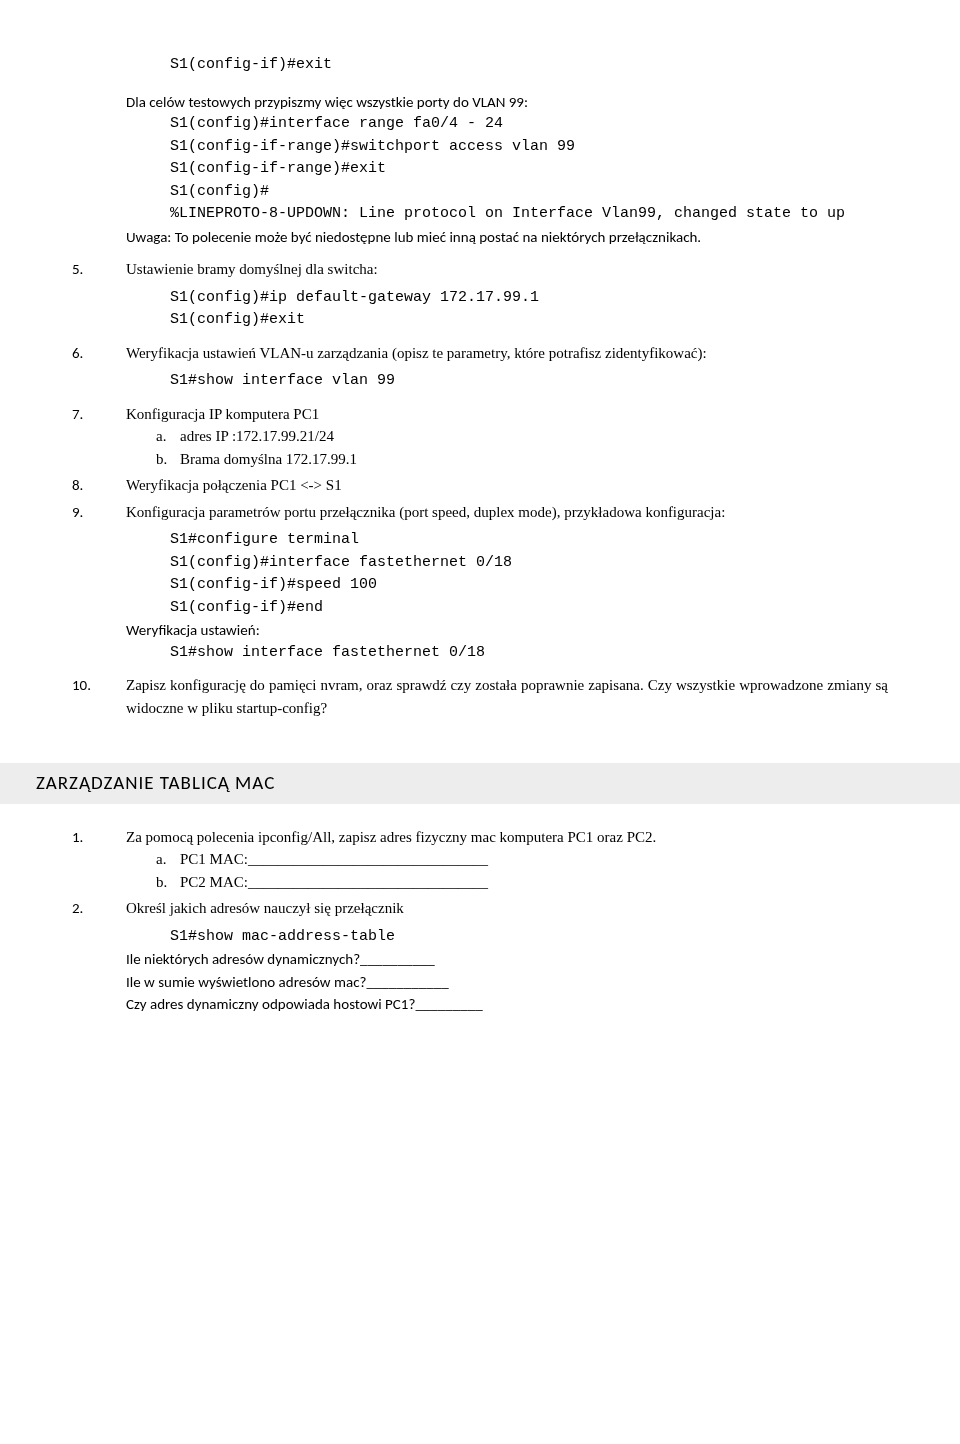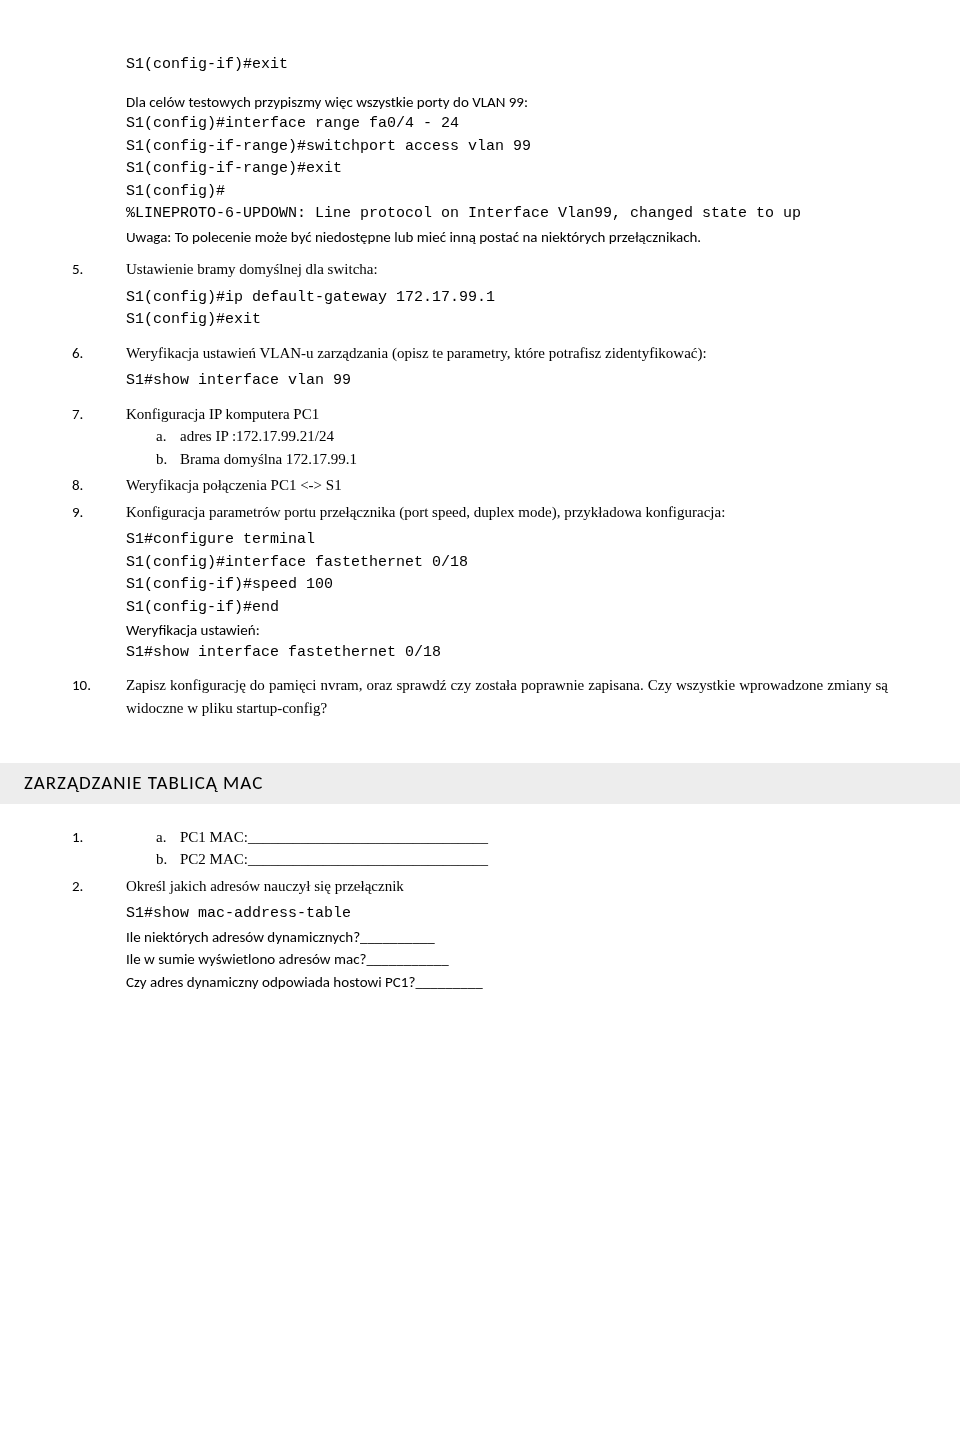--- a/index.html
+++ b/index.html
@@ -9,20 +9,21 @@
     color: #000000;
     margin: 0;
     padding: 48px 72px;
     width: 816px;
     line-height: 1.5;
   }
   .mono {
     font-family: "Courier New", monospace;
     font-size: 15px;
     line-height: 1.5;
+    margin-left: 44px;
   }
   .just {
     text-align: justify;
   }
   .item {
     display: flex;
     margin-bottom: 4px;
   }
   .num {
     width: 54px;
@@ -42,37 +43,37 @@
   }
   .block {
     margin: 6px 0 10px 54px;
   }
   h2 {
     font-family: Calibri, Arial, sans-serif;
     font-size: 19px;
     letter-spacing: 1px;
     font-weight: normal;
     background: #ededed;
-    padding: 6px 0 6px 0;
+    padding: 6px 0 6px 12px;
     margin: 44px -72px 22px -72px;
     text-indent: 24px;
   }
 </style>
 </head>
 <body>
 
 <div class="block" style="margin-left:54px">
   <div class="mono">S1(config-if)#exit</div>
   <div style="height:14px"></div>
   <div>Dla celów testowych przypiszmy więc wszystkie porty do VLAN 99:</div>
   <div class="mono">S1(config)#interface range fa0/4 - 24</div>
   <div class="mono">S1(config-if-range)#switchport access vlan 99</div>
   <div class="mono">S1(config-if-range)#exit</div>
   <div class="mono">S1(config)#</div>
-  <div class="mono just">%LINEPROTO-6-UPDOWN: Line protocol on Interface Vlan99, changed state to up</div>
+  <div class="mono just">%LINEPROTO-8-UPDOWN: Line protocol on Interface Vlan99, changed state to up</div>
   <div class="just">
     <span style="">Uwaga</span><span>: To polecenie może być niedostępne lub mieć inną postać na niektórych przełącznikach.</span>
   </div>
 </div>
 
 <div class="item">
   <div class="num">5.</div>
   <div class="content">Ustawienie bramy domyślnej dla switcha:</div>
 </div>
 <div class="block">
@@ -124,20 +125,21 @@
 <div class="item">
   <div class="num">10.</div>
   <div class="content just">Zapisz konfigurację do pamięci nvram, oraz sprawdź czy została poprawnie zapisana. Czy wszystkie wprowadzone zmiany są widoczne w pliku startup-config?</div>
 </div>
 
 <h2>ZARZĄDZANIE TABLICĄ MAC</h2>
 
 <div class="item">
   <div class="num">1.</div>
   <div class="content">
+    <div>Za pomocą polecenia ipconfig/All, zapisz adres fizyczny mac komputera PC1 oraz PC2.</div>
     <div class="sub">
       <div class="subnum">a.</div>
       <div>PC1 MAC:________________________________</div>
     </div>
     <div class="sub">
       <div class="subnum">b.</div>
       <div>PC2 MAC:________________________________</div>
     </div>
   </div>
 </div>

